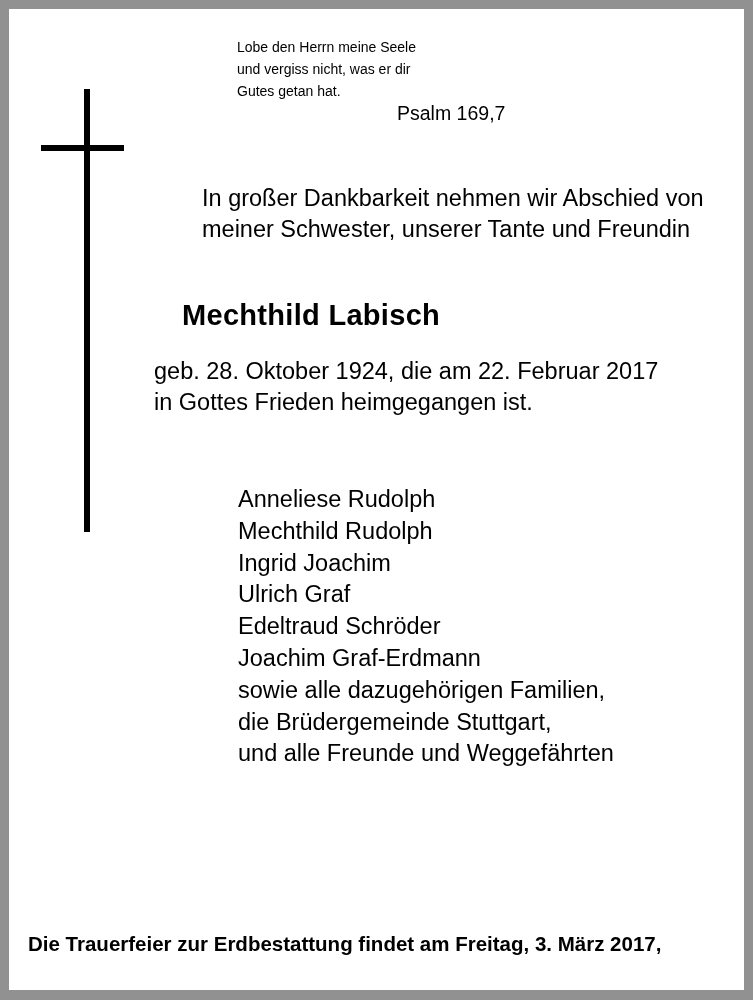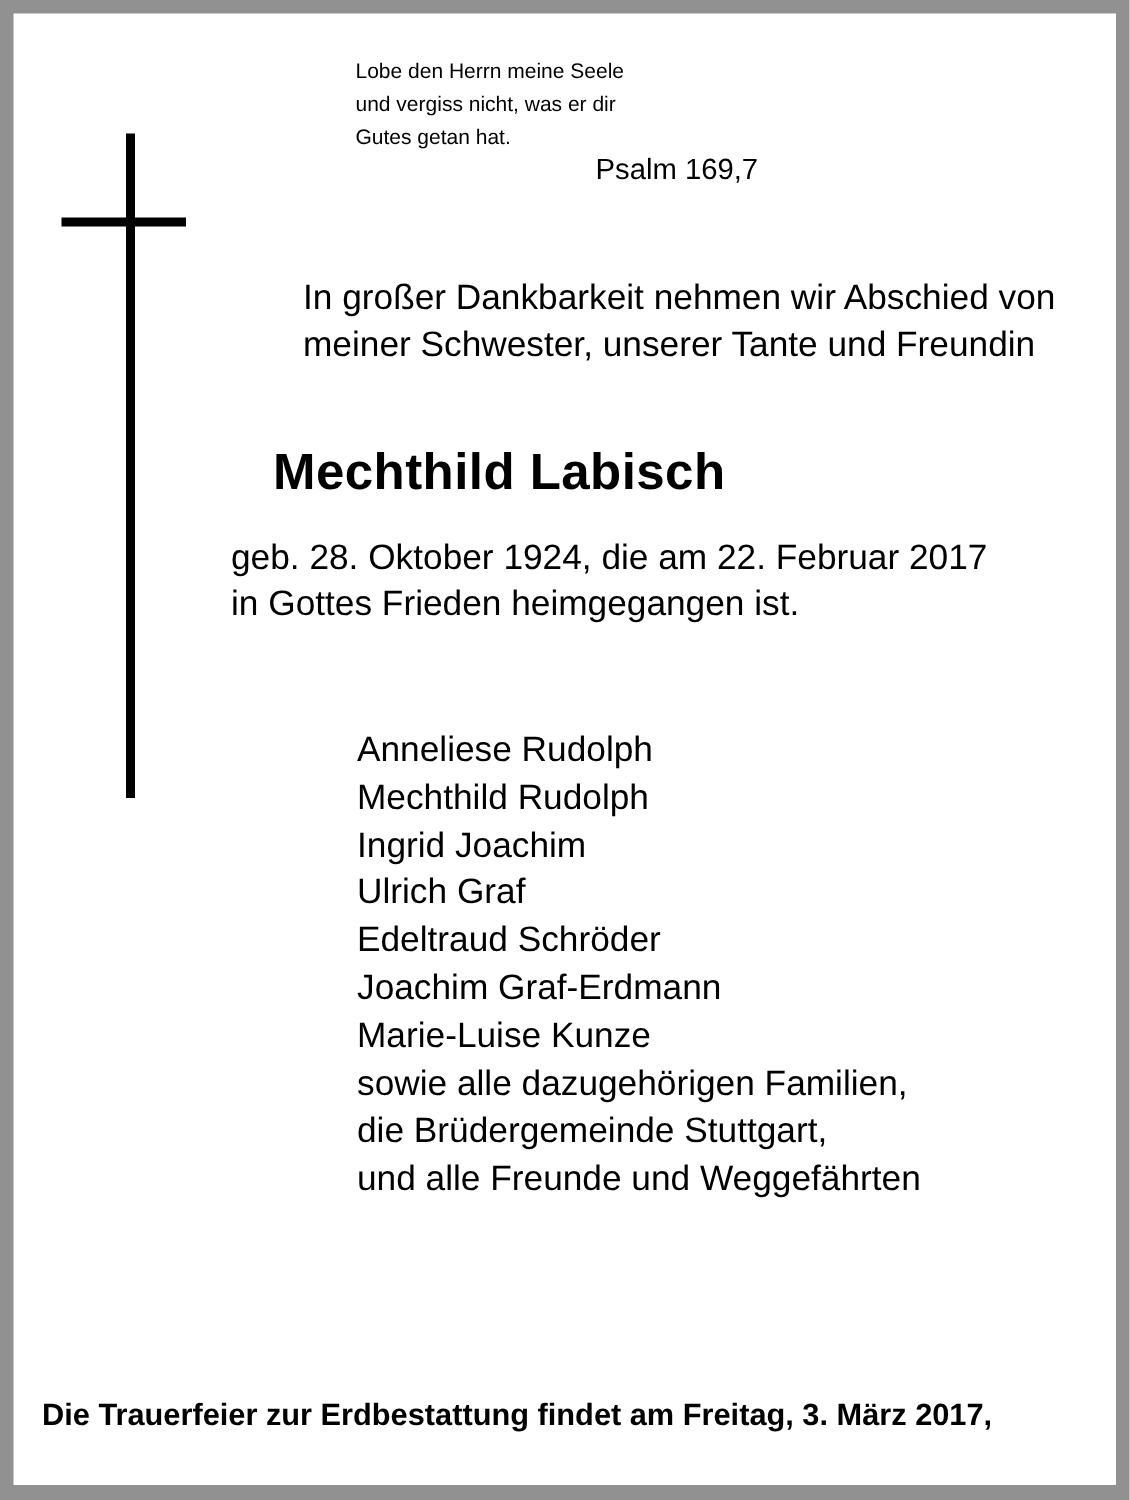--- a/index.html
+++ b/index.html
@@ -5,21 +5,21 @@
   html, body { margin:0; padding:0; }
   body { width:753px; height:1000px; background:#919191; position:relative; overflow:hidden;
          font-family: "Liberation Sans", sans-serif; color:#000; }
   .page { position:absolute; left:9px; top:9px; width:735px; height:981px; background:#fff; }
   .cross-v { position:absolute; left:75px; top:80px; width:6px; height:443px; background:#000; }
   .cross-h { position:absolute; left:32px; top:136px; width:83px; height:6px; background:#000; }
   .t { position:absolute; white-space:nowrap; }
   .psalm { left:228px; top:27px; font-size:14px; line-height:22px; }
   .psalm-ref { left:388px; top:93px; font-size:19.5px; line-height:22px; }
   .intro { left:145px; top:174px; font-size:23.5px; line-height:31px;margin-left:48px; }
-  .name { left:173px; top:279px; font-size:34px; font-weight:bold; line-height:54px; letter-spacing:0.3px; }
+  .name { left:173px; top:279px; font-size:29px; font-weight:bold; line-height:54px; letter-spacing:0.3px; }
   .dates { left:145px; top:347px; font-size:23.5px; line-height:31px; }
   .mourners { left:229px; top:475px; font-size:23.5px; line-height:31.8px; }
   .mourners div { white-space:nowrap; }
   .funeral { left:19px; top:921px; font-size:20.5px; line-height:27px;font-weight:bold; }
 </style>
 </head>
 <body>
 
 <div class="page">
   <div class="cross-v"></div>
@@ -44,21 +44,20 @@
     <div>in Gottes Frieden heimgegangen ist.</div>
   </div>
 
   <div class="t mourners">
     <div>Anneliese Rudolph</div>
     <div>Mechthild Rudolph</div>
     <div>Ingrid Joachim</div>
     <div>Ulrich Graf</div>
     <div>Edeltraud Schröder</div>
     <div>Joachim Graf-Erdmann</div>
-    <div>Marie-Luise Kunze</div>
     <div>sowie alle dazugehörigen Familien,</div>
     <div>die Brüdergemeinde Stuttgart,</div>
     <div>und alle Freunde und Weggefährten</div>
   </div>
 
   <div class="t funeral">
     <div>Die Trauerfeier zur Erdbestattung findet am Freitag, 3. März 2017,</div>
   </div>
 </div>
 

